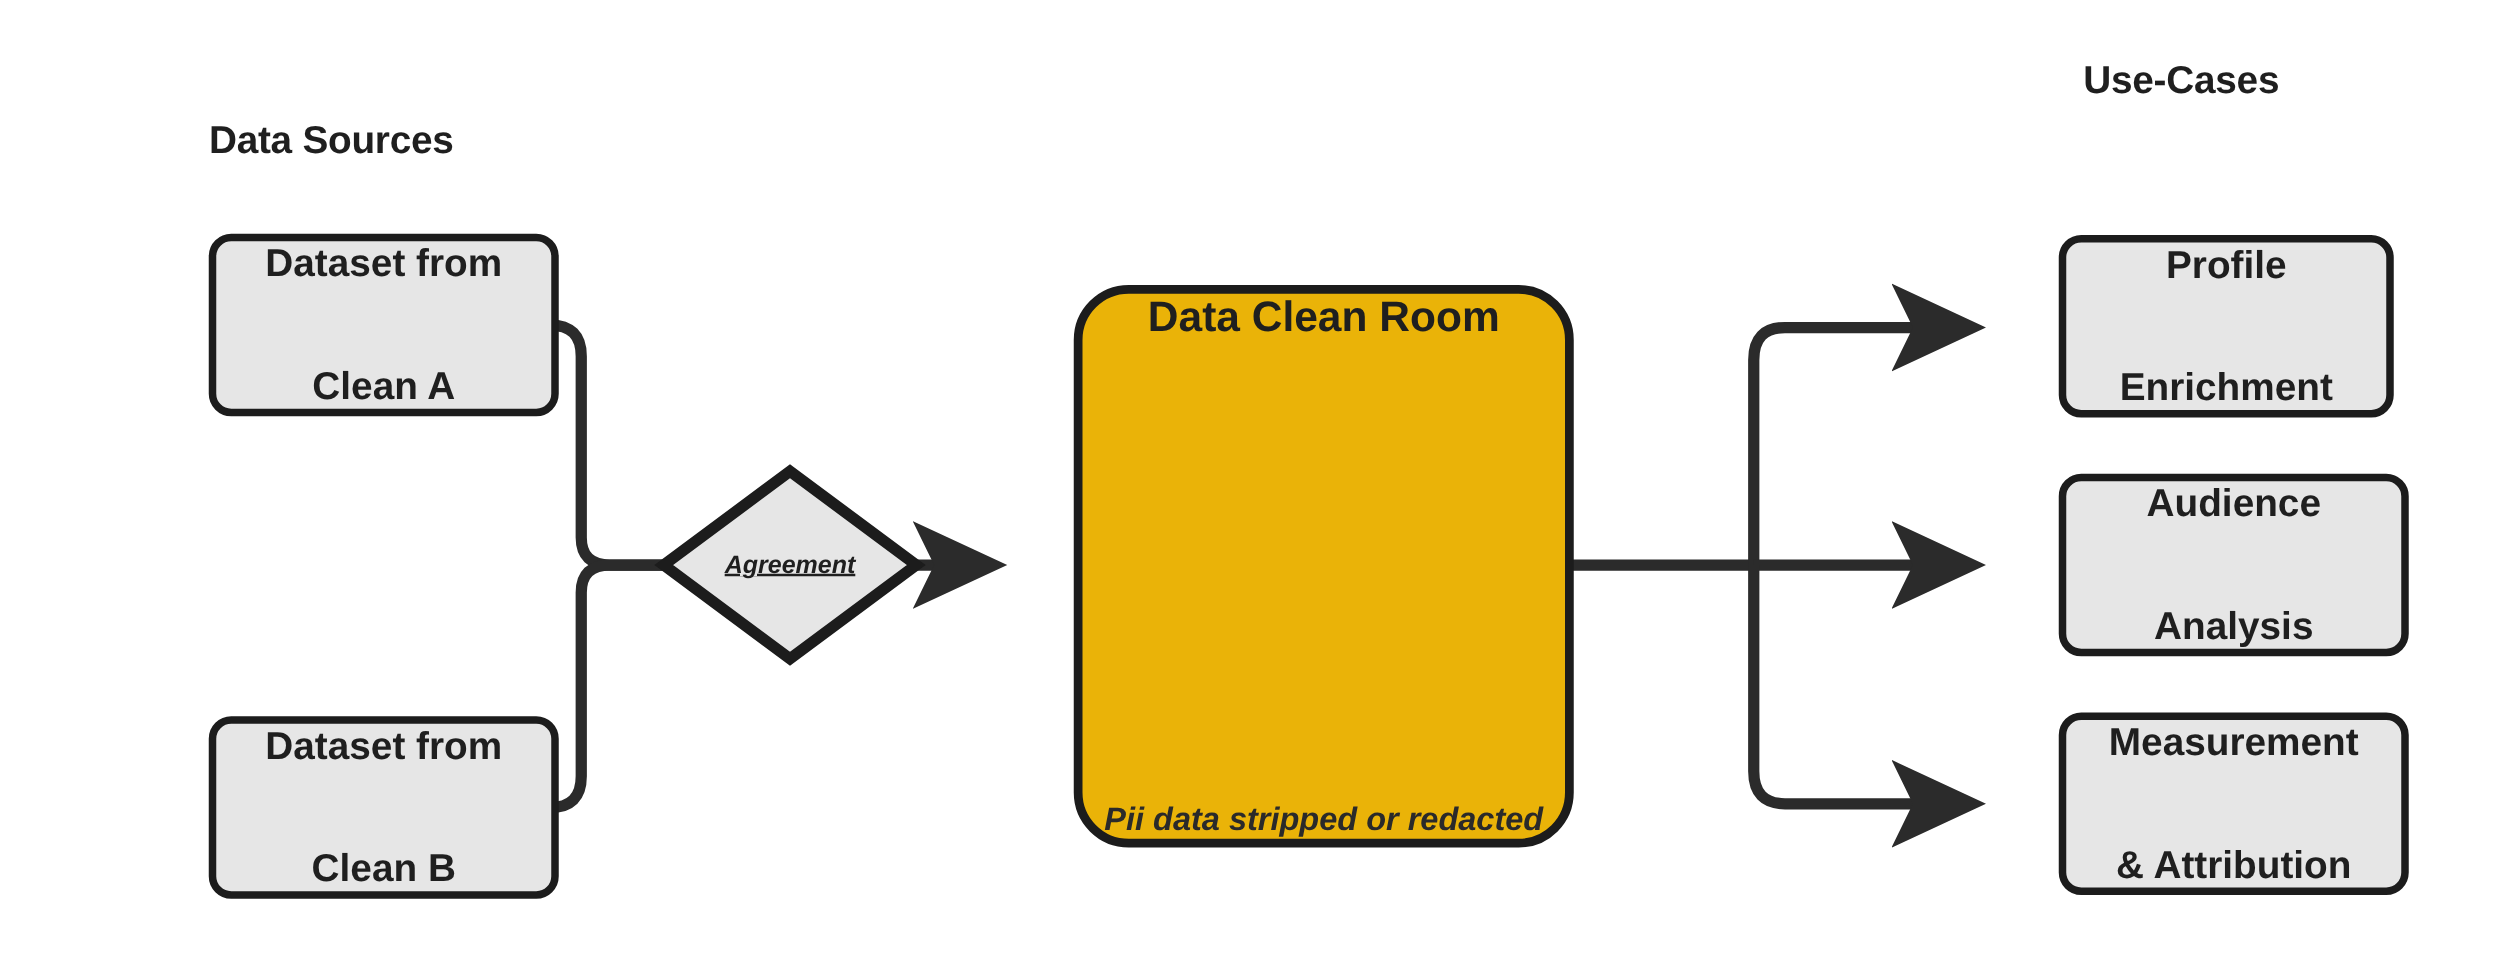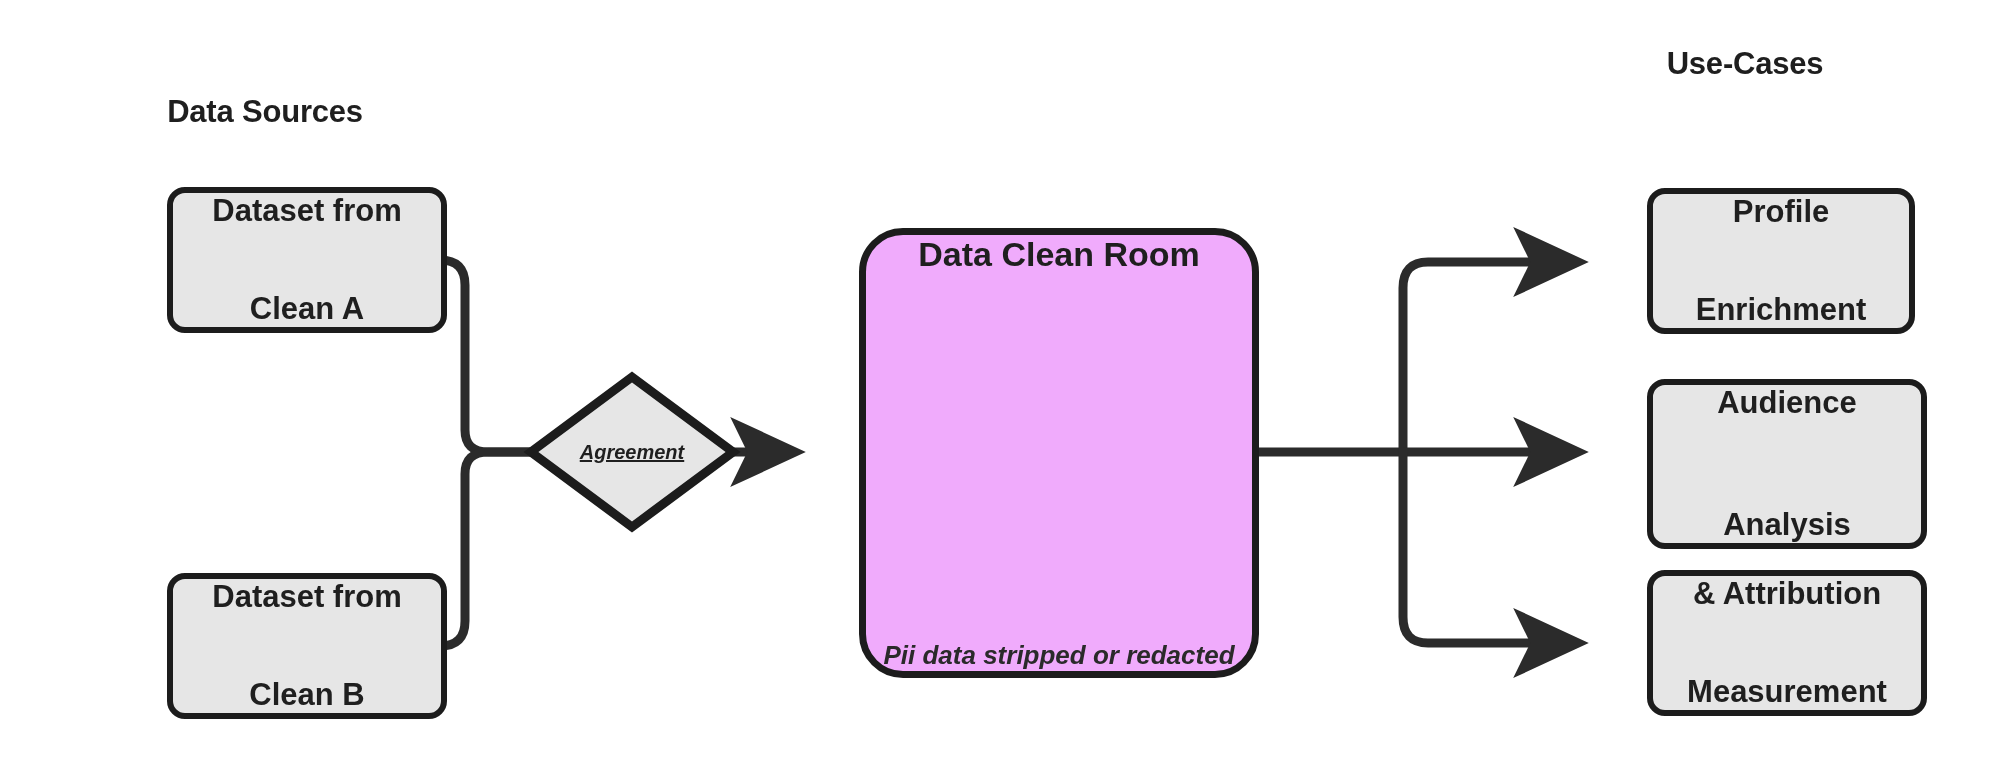--- a/index.html
+++ b/index.html
@@ -48,21 +48,21 @@
     border-radius: 18px;
     background: #e6e6e6;
     color: #1f1f1f;
     font-weight: bold;
     font-size: 31px;
     line-height: 1.15;
     padding: 0 10px;
     margin-left: 47px;
   }
   .node.green {
-    background: #f0abfc;
+    background: #eab308;
     border-radius: 44px;
     border-width: 7px;
   }
   .node .title-main {
     font-size: 34px;
     font-weight: bold;
   }
   .node .subtitle {
     font-size: 26px;
     font-style: italic;
@@ -140,23 +140,23 @@
   <div class="node green" style="left:812px; top:228px; width:400px; height:450px;">
     <span class="title-main">Data Clean Room</span>
     <span class="subtitle">Pii data stripped or redacted</span>
   </div>
 
   <div class="node" style="left:1600px; top:188px; width:268px; height:146px;">
     <span>Profile</span>
     <span>Enrichment</span>
   </div>
 
-  <div class="node" style="left:1600px; top:379px; width:280px; height:170px;">
+  <div class="node" style="left:1600px; top:379px; width:280px; height:146px;">
     <span>Audience</span>
     <span>Analysis</span>
   </div>
 
   <div class="node" style="left:1600px; top:570px; width:280px; height:146px;">
+    <span>Measurement</span>
     <span>&amp; Attribution</span>
-    <span>Measurement</span>
   </div>
 
 </div>
 
 </body></html>

